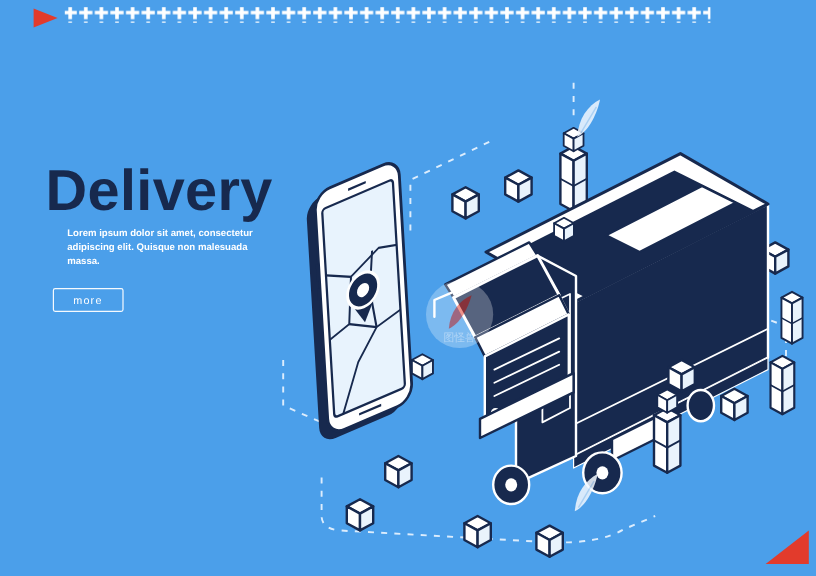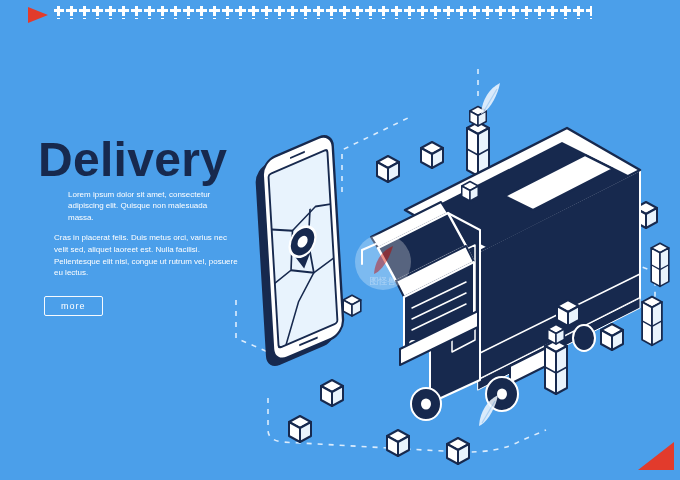--- a/index.html
+++ b/index.html
@@ -3,21 +3,21 @@
 <meta charset="utf-8">
 <style>
   html,body{margin:0;padding:0;background:#2b2b2b;}
   .banner{position:relative;width:680px;height:480px;background:#4b9fea;overflow:hidden;
           font-family:"Liberation Sans",sans-serif;}
   .art,.top-pattern{position:absolute;left:0;top:0;}
   .top-pattern{top:4px;}
   .copy{position:absolute;left:38px;top:132px;width:215px;z-index:5;}
   .copy h1{margin:0;color:#17294e;font-size:48px;line-height:1.18;font-weight:700;letter-spacing:.3px;}
   .copy h1 span{display:block;}
-  .copy p{color:#ffffff;font-size:8px;line-height:1.45;margin:0 0 9px 16px;}
+  .copy p{color:#ffffff;font-size:8px;line-height:1.45;margin:0 0 9px 4px;font-weight:bold;}
   .p1{margin-top:38px;padding-left:14px;width:160px;}
   .p2{width:186px;}
   .more-btn{margin-top:8px;margin-left:6px;background:transparent;border:1px solid rgba(255,255,255,.95);
             color:#ffffff;font-size:9px;letter-spacing:1px;padding:4px 16px;border-radius:2px;
             font-family:"Liberation Sans",sans-serif;cursor:pointer;}
 </style>
 </head>
 <body>
 
 <div class="banner">
@@ -146,17 +146,16 @@
     <use href="#feather" transform="translate(478,396)" opacity="0.85"></use>
 
     <polygon points="638,470 674,442 674,470" fill="#e23b2c"></polygon>
   </svg>
 
   <div class="copy">
     <h1>
       <span>Delivery</span>
     </h1>
     <p class="p1">Lorem ipsum dolor sit amet, consectetur adipiscing elit. Quisque non malesuada massa.</p>
-    <p class="p2">Cras in placerat felis. Duis metus orci, varius nec velit sed, aliquet laoreet est. Nulla facilisi. Pellentesque elit nisi, congue ut rutrum vel, posuere eu lectus.</p>
     <button class="more-btn">more</button>
   </div>
 
 </div>
 
 </body></html>

